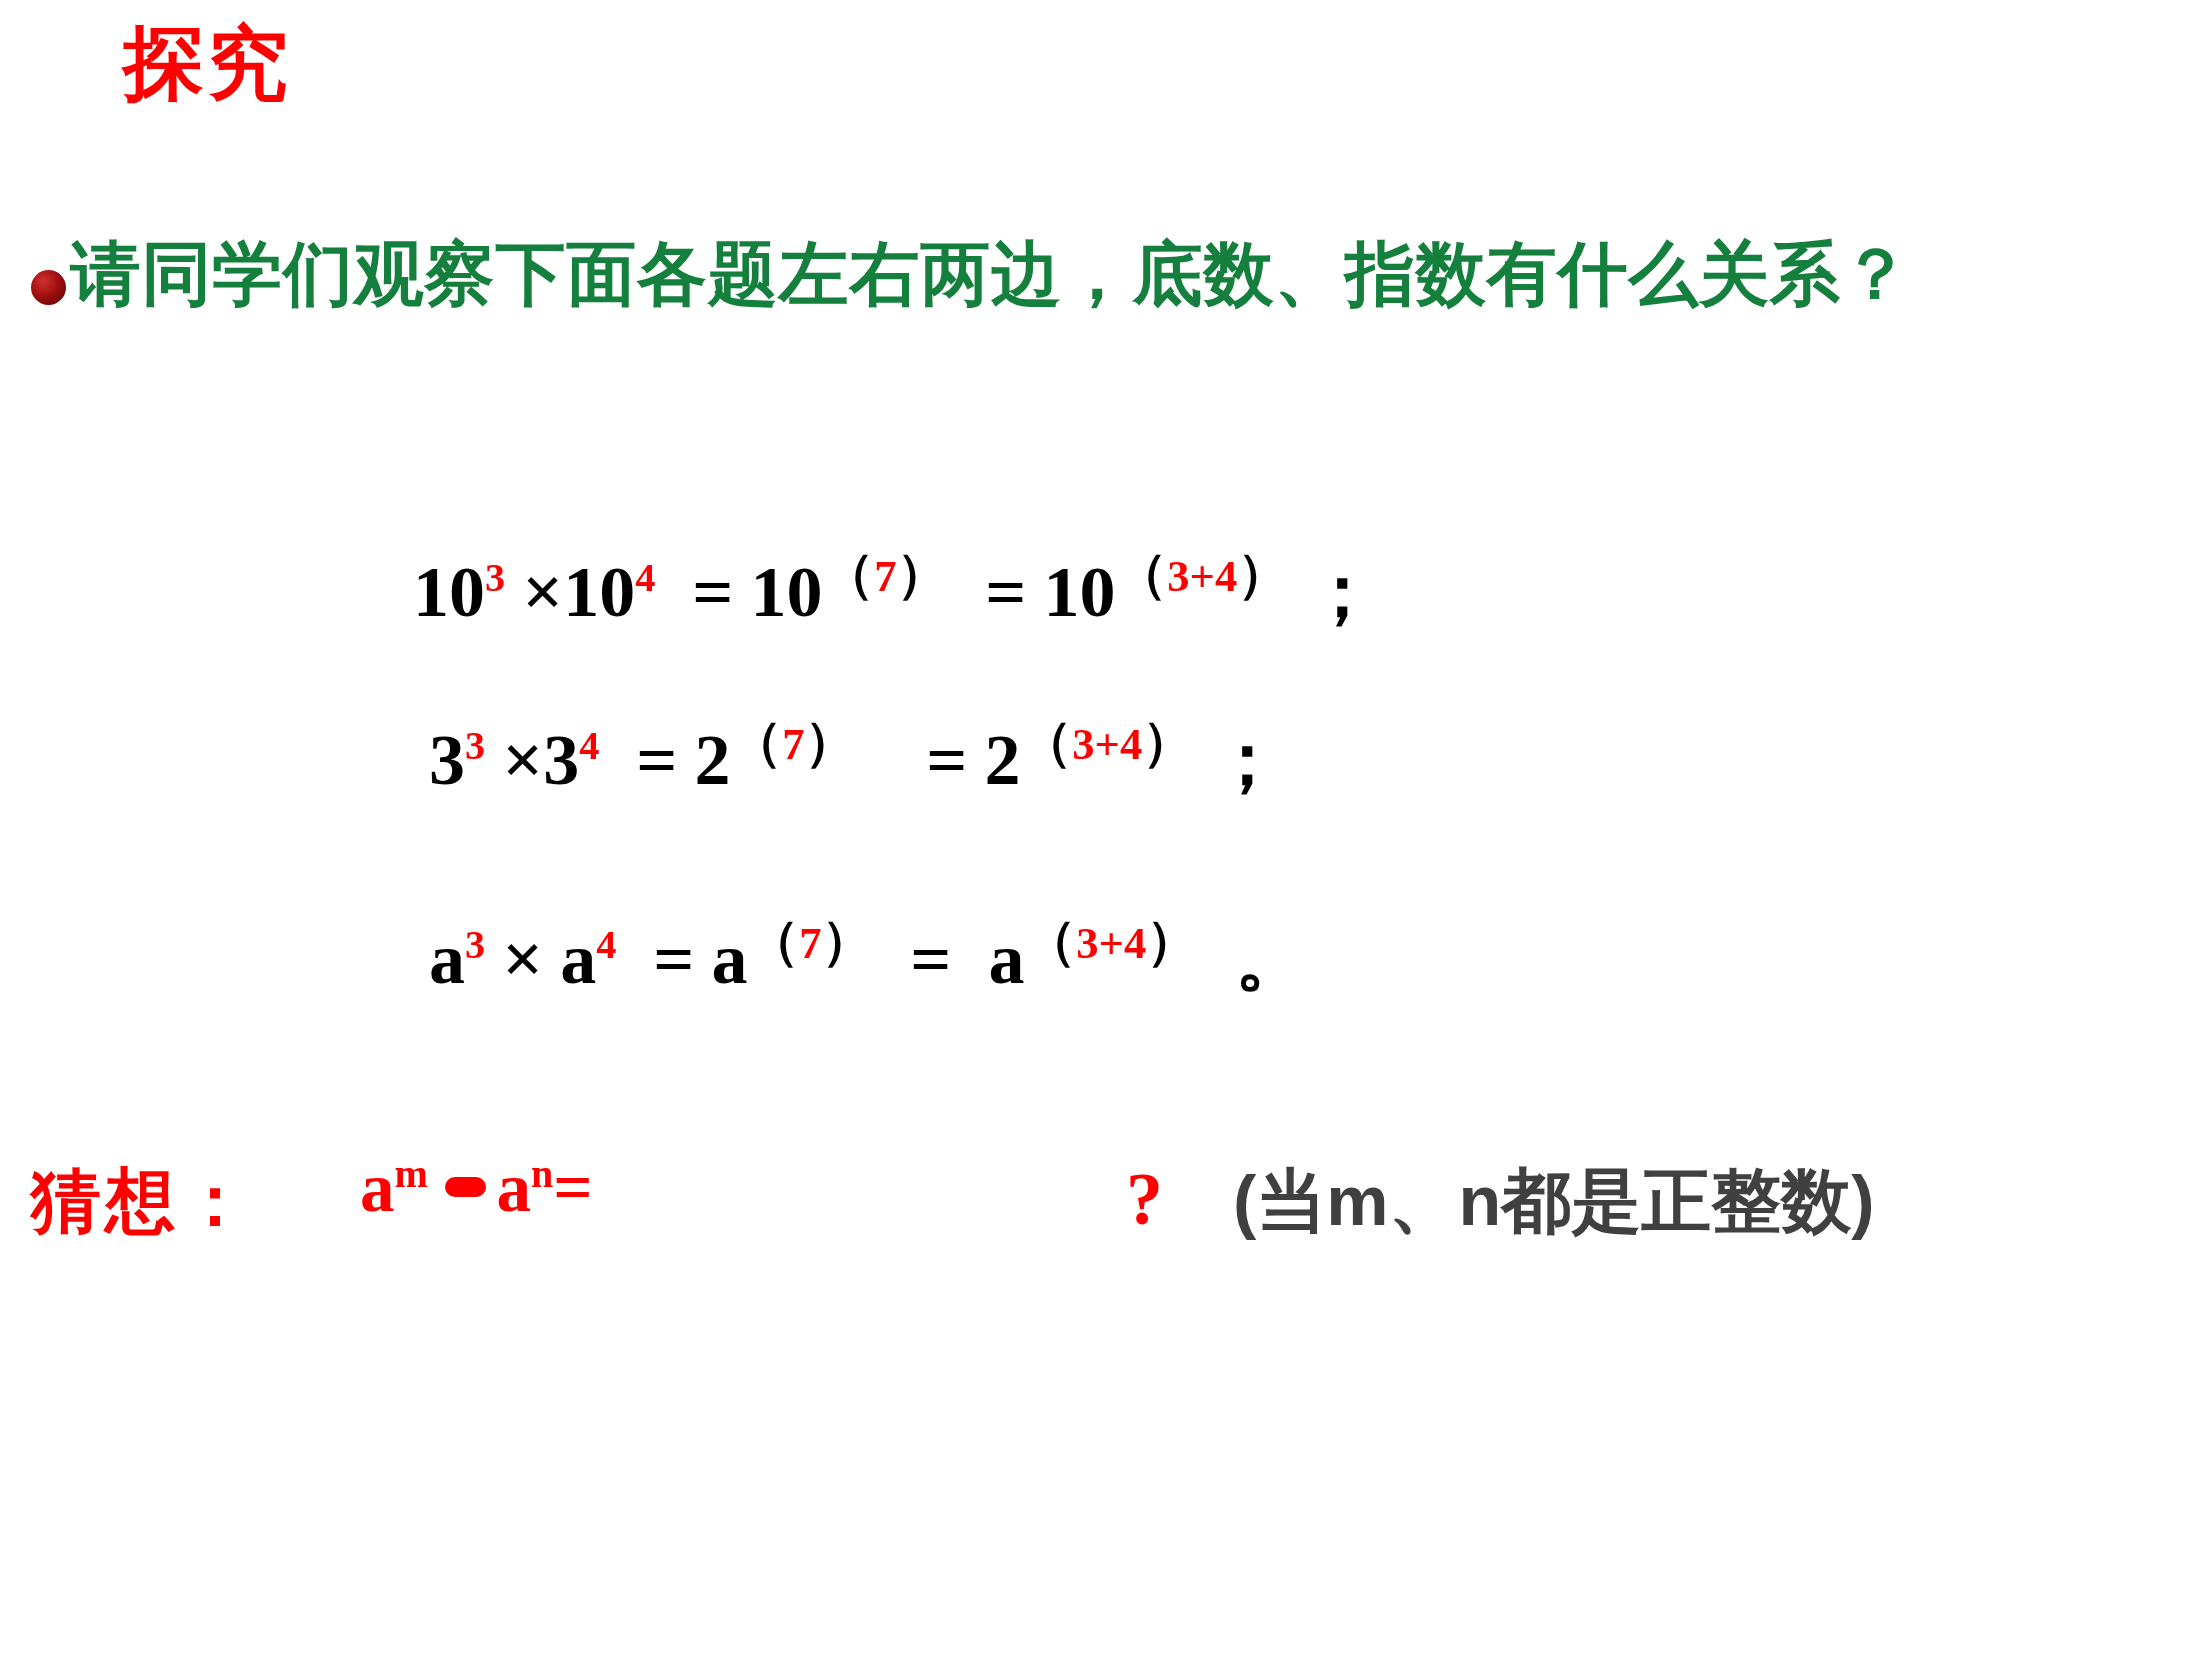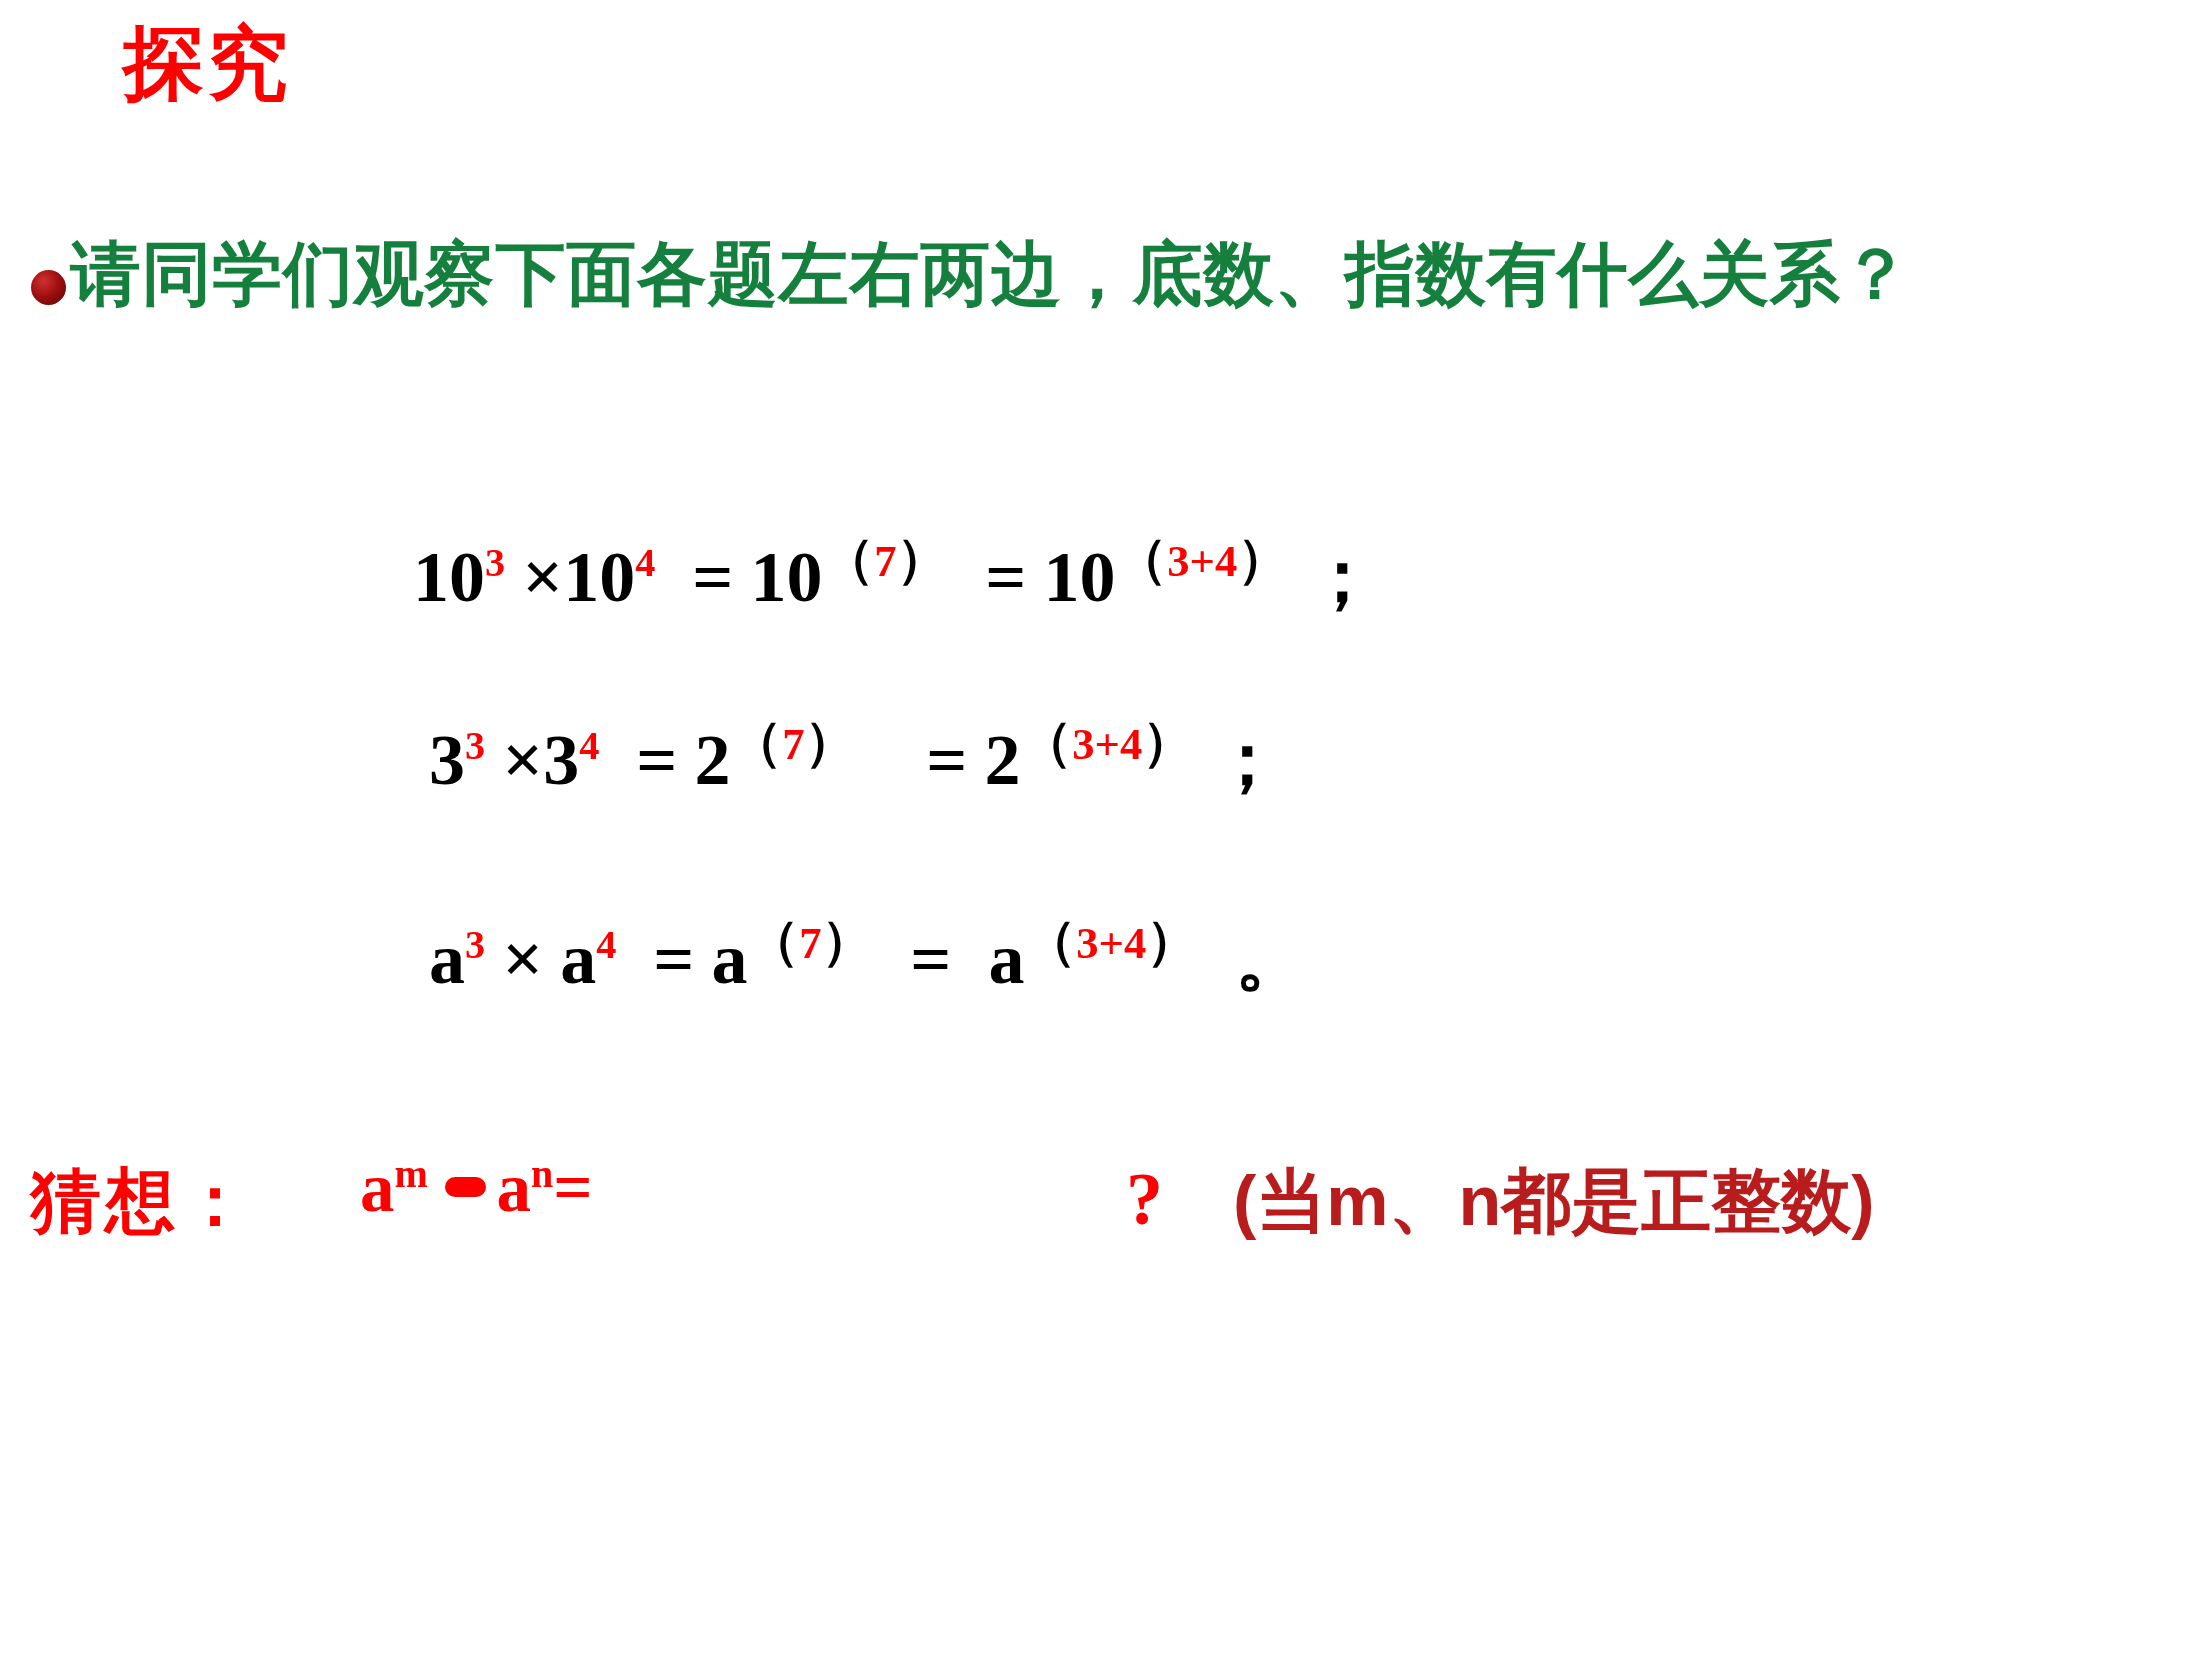--- a/index.html
+++ b/index.html
@@ -62,21 +62,21 @@
   }
 
   
   .eq {
     position: absolute;
     font-family: "Liberation Serif", serif;
     font-weight: bold;
     color: #000000;
     white-space: nowrap;
   }
-  .eq-1 { left: 413px; top: 529px; font-size: 72px; font-family: Liberation Serif, serif; }
+  .eq-1 { left: 413px; top: 544px; font-size: 72px; font-family: Liberation Serif, serif; }
   .eq-2 { left: 429px; top: 712px; font-size: 72px; }
   .eq-3 { left: 429px; top: 911px; font-size: 72px; }
 
   .eq sup {
     font-size: 0.56em;
     vertical-align: super;
     line-height: 0;
   }
   .red { color: #ff0000; }
   .paren {
@@ -146,21 +146,21 @@
     font-weight: bold;
     color: #ff0000;
     font-family: "Liberation Serif", serif;
   }
   .guess-cond {
     position: absolute;
     left: 1210px;
     top: 6.1px;
     font-size: 70px;
     font-weight: bold;
-    color: #b91c1c;
+    color: #404040;
     font-family: "Liberation Sans", sans-serif;
     white-space: nowrap;
   }
 
   
   .footer-line {
     position: absolute;
     left: 0;
     top: 1317px;
     width: 2205px;

